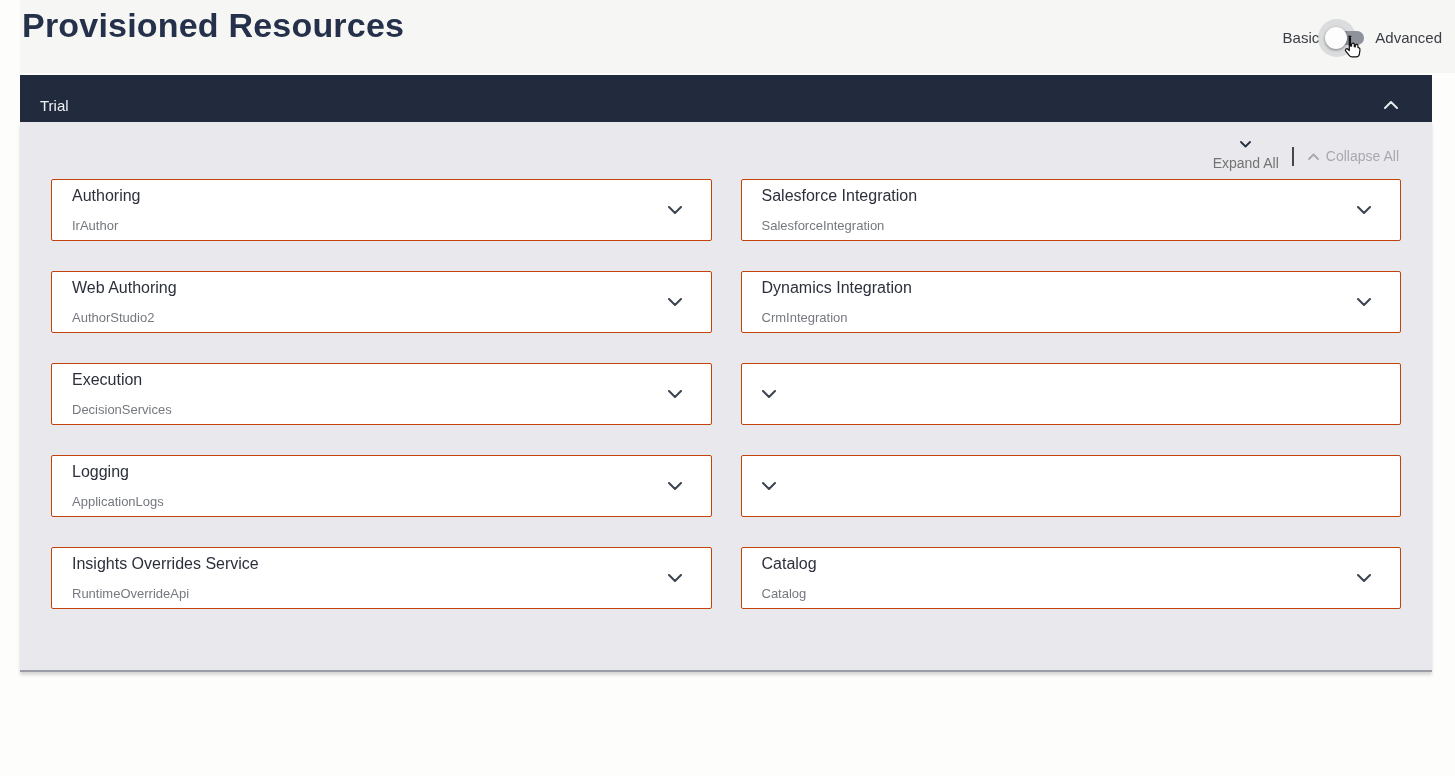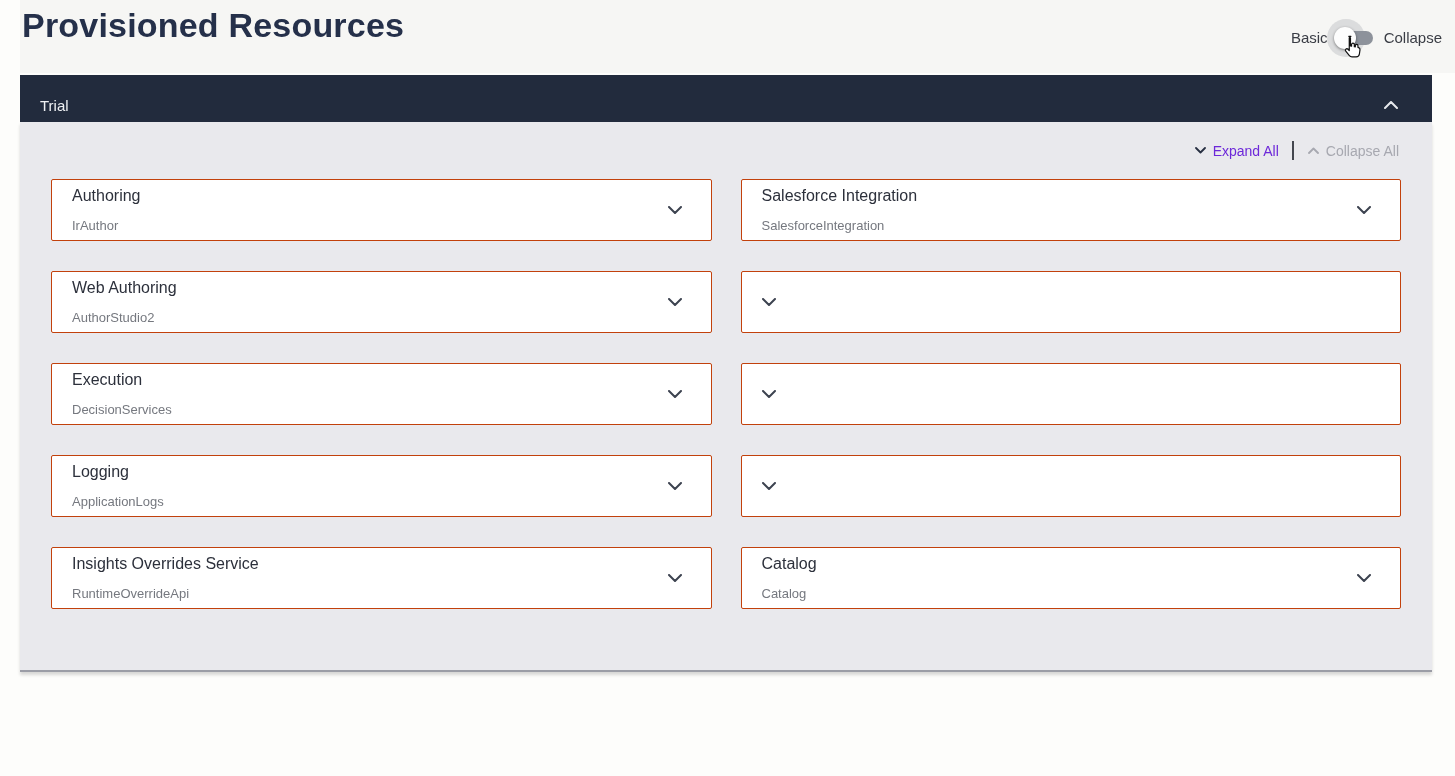--- a/index.html
+++ b/index.html
@@ -57,21 +57,21 @@
     position:absolute; left:20px; top:122px; width:1412px; height:550px;
     background:#e9e9ed;
     border-bottom:2px solid #9b9da6;
     box-shadow:0 3px 3px rgba(0,0,0,.15);
   }
   .expand-row {
     position:absolute; top:19px; right:33px;
     display:flex; align-items:center; font-size:14px;
   }
   .ctrl { display:flex; align-items:center; gap:7px; cursor:pointer; }
-  .ctrl-enabled  { color:#6d28d9; }
+  .ctrl-enabled  { color:#737373;flex-direction:column; }
   .ctrl-disabled { color:#a7a8b0; cursor:default; }
   .ctrl-divider  { width:2px; height:19px; background:#44474f; margin:0 14px 0 13px; }
 
   
   .grid {
     position:absolute; top:57px; left:31px; right:31px;
     display:grid; grid-template-columns:1fr 1fr;
     column-gap:29px; row-gap:30px;
   }
   .card {
@@ -91,21 +91,21 @@
 <div class="header-band"></div>
 <h1 class="page-title">Provisioned Resources</h1>
 
 <div class="mode-toggle">
   <span class="mode-label">Basic</span>
   <div class="switch">
     <span class="halo"></span>
     <span class="track"></span>
     <span class="knob"></span>
   </div>
-  <span class="mode-label">Collapse</span>
+  <span class="mode-label">Advanced</span>
 </div>
 
 <svg class="cursor" viewBox="0 0 18 22">
   <path d="M6.5 1.2c.85 0 1.55.7 1.55 1.55v7.3l1.0.12V8.8c0-.7.57-1.27 1.27-1.27s1.27.57 1.27 1.27v1.9l.92.18v-1.05c0-.67.54-1.21 1.21-1.21.67 0 1.21.54 1.21 1.21v1.6l.6.2c.84.28 1.36 1.12 1.24 2l-.53 3.82c-.2 1.5-1.49 2.62-3.0 2.62H9.43c-.92 0-1.79-.41-2.37-1.12l-3.33-4.06c-.45-.55-.41-1.35.1-1.85.53-.53 1.38-.53 1.91 0l1.21 1.21V2.75c0-.85.7-1.55 1.55-1.55z" fill="#ffffff" stroke="#111111" stroke-width="1.1" stroke-linejoin="round"></path>
 </svg>
 
 <div class="group-bar">
   <span>Trial</span>
   <span class="group-collapse-btn">
     <svg width="14" height="8" viewBox="0 0 14 8">
@@ -163,20 +163,24 @@
       <div class="card-subtitle">AuthorStudio2</div>
     </div>
     <span class="chev">
       <svg width="14" height="8" viewBox="0 0 14 8">
         <path d="M1 1l6 6 6-6" fill="none" stroke="#3d4350" stroke-width="2" stroke-linecap="round" stroke-linejoin="round"></path>
       </svg>
     </span>
   </div>
 
   <div class="card">
+    <div class="card-text">
+      <div class="card-title">Dynamics Integration</div>
+      <div class="card-subtitle">CrmIntegration</div>
+    </div>
     <span class="chev">
       <svg width="14" height="8" viewBox="0 0 14 8">
         <path d="M1 1l6 6 6-6" fill="none" stroke="#3d4350" stroke-width="2" stroke-linecap="round" stroke-linejoin="round"></path>
       </svg>
     </span>
   </div>
 
   <div class="card">
     <div class="card-text">
       <div class="card-title">Execution</div>

